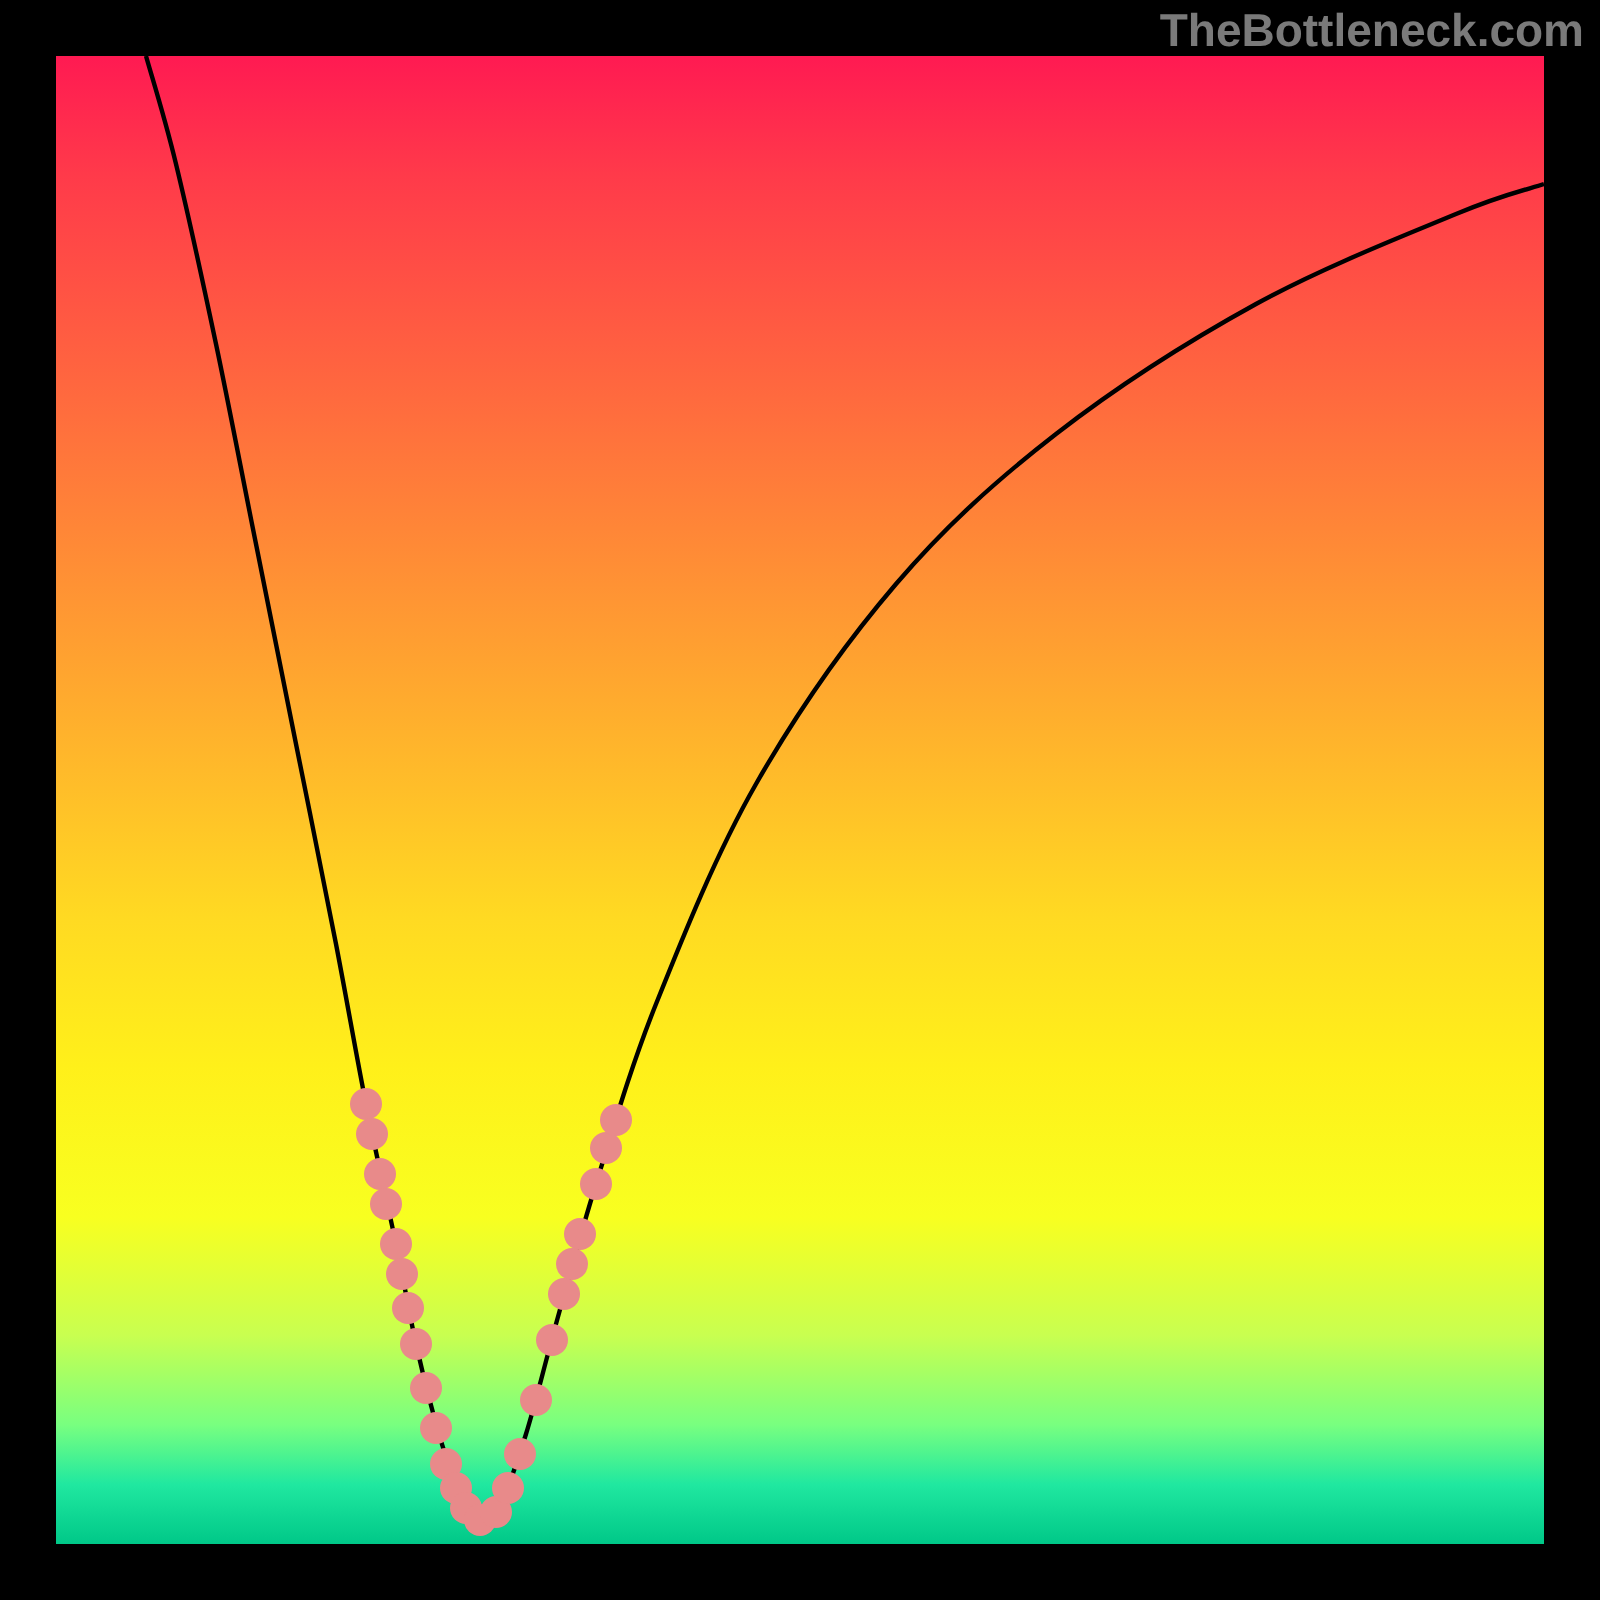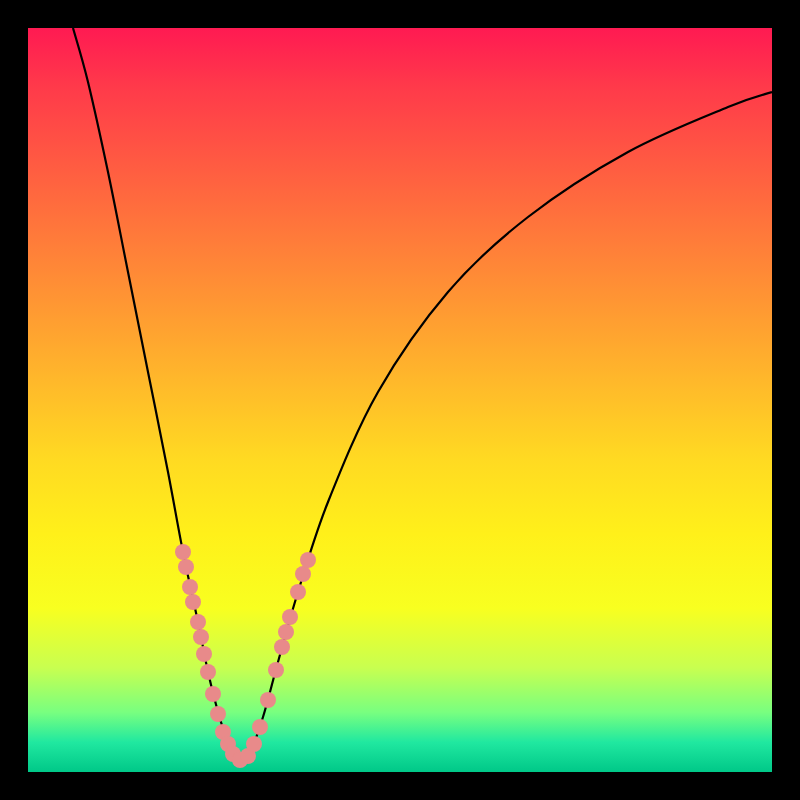--- a/index.html
+++ b/index.html
@@ -54,20 +54,21 @@
     top: 0;
     width: 744px;
     height: 744px;
     pointer-events: none;
   }
 </style>
 </head>
 <body>
 
 <div class="chart-container">
+  <div class="watermark">TheBottleneck.com</div>
   <div class="plot-area">
     <svg class="curve-layer" viewBox="0 0 744 744">
       <path id="curve-path" fill="none" stroke="#000" stroke-width="2.2" d="M 45 0 C 47.5 9.0, 54.2 30.0, 60.0 54.0 C 65.8 78.0, 73.3 112.3, 80.0 144.0 C 86.7 175.7, 93.3 210.7, 100.0 244.0 C 106.7 277.3, 113.3 310.7, 120.0 344.0 C 126.7 377.3, 134.2 414.0, 140.0 444.0 C 145.8 474.0, 150.0 499.0, 155.0 524.0 C 160.0 549.0, 165.8 574.0, 170.0 594.0 C 174.2 614.0, 176.7 629.0, 180.0 644.0 C 183.3 659.0, 186.7 672.3, 190.0 684.0 C 193.3 695.7, 196.7 706.0, 200.0 714.0 C 203.3 722.0, 206.3 730.3, 210.0 732.0 C 213.7 733.7, 217.8 731.2, 222.0 724.0 C 226.2 716.8, 230.3 704.0, 235.0 689.0 C 239.7 674.0, 244.2 654.8, 250.0 634.0 C 255.8 613.2, 261.7 590.7, 270.0 564.0 C 278.3 537.3, 286.7 507.3, 300.0 474.0 C 313.3 440.7, 330.0 399.0, 350.0 364.0 C 370.0 329.0, 395.0 293.2, 420.0 264.0 C 445.0 234.8, 470.0 212.3, 500.0 189.0 C 530.0 165.7, 566.7 142.3, 600.0 124.0 C 633.3 105.7, 676.0 89.0, 700.0 79.0 C 724.0 69.0, 736.7 66.5, 744.0 64.0 "></path>
       <g id="dots-group">
           <circle cx="155" cy="524" r="8" fill="#e88a8a"></circle>
           <circle cx="158" cy="539" r="8" fill="#e88a8a"></circle>
           <circle cx="162" cy="559" r="8" fill="#e88a8a"></circle>
           <circle cx="165" cy="574" r="8" fill="#e88a8a"></circle>
           <circle cx="170" cy="594" r="8" fill="#e88a8a"></circle>
           <circle cx="173" cy="609" r="8" fill="#e88a8a"></circle>

